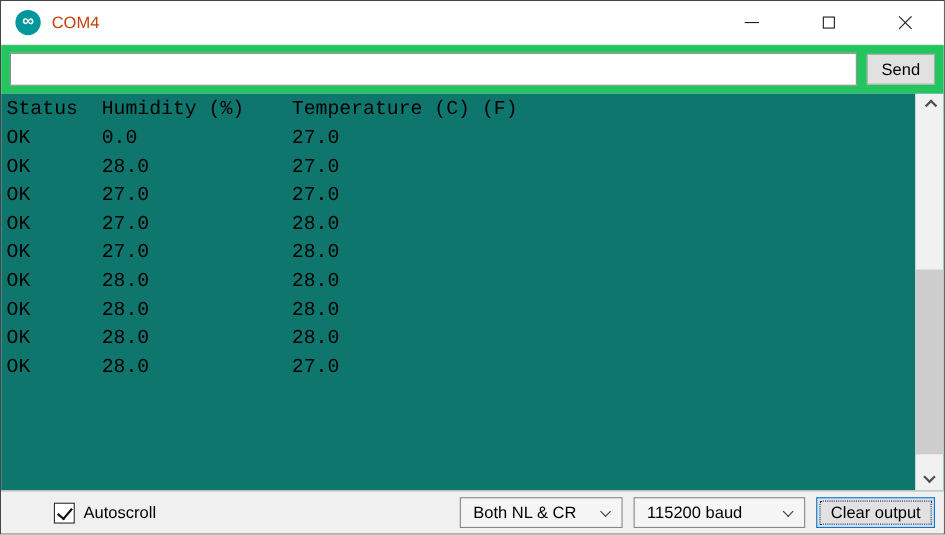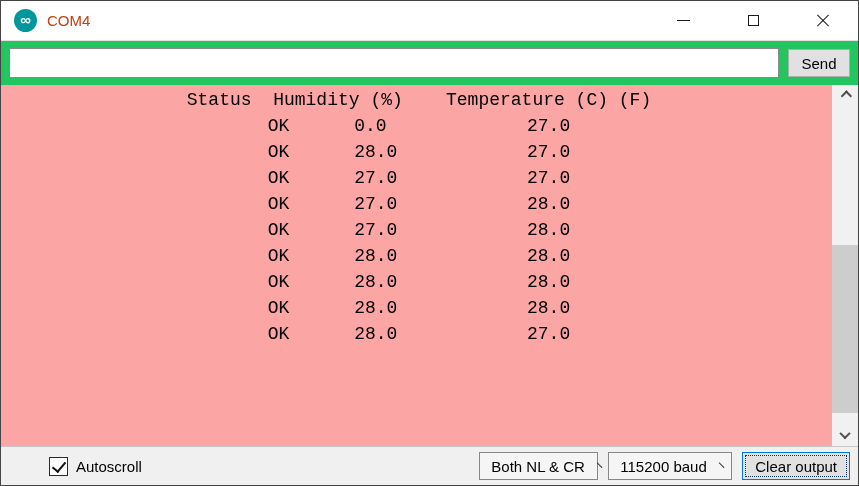--- a/index.html
+++ b/index.html
@@ -60,21 +60,21 @@
   }
   .send-btn{
     width:62px; height:28px;
     background:#e1e1e1; border:1px solid #adadad;
     font-family:"Liberation Sans", sans-serif; font-size:15px; color:#000;
   }
 
   
   .output-wrap{
     flex:1 1 auto; display:flex;
-    background:#fca5a5; overflow:hidden;text-align:center;
+    background:#0f766e; overflow:hidden;
   }
   .console{
     flex:1; margin:0; padding:2px 0 0 5px;
     font-family:"Liberation Mono", monospace;
     font-size:18px; line-height:26px; color:#000000;
     white-space:pre; overflow:hidden;
   }
 
   
   .vscrollbar{
@@ -127,22 +127,22 @@
     height:28px; border:1px solid #878787; background:#f5f5f5;
     display:flex; align-items:center;
     padding:0 11px; margin-right:10px;
   }
   .combo-label{ margin-right:14px; white-space:nowrap; }
   .combo-chev{
     width:7px; height:7px;
     border-left:1px solid #3c3c3c; border-bottom:1px solid #3c3c3c;
     transform:rotate(-45deg) translate(1px,-1px);
   }
-  .combo.nl{ width:119px; justify-content:space-between; }
-  .combo.baud{ width:124px; justify-content:space-between; }
+  .combo.nl{ width:148px; justify-content:space-between; }
+  .combo.baud{ width:156px; justify-content:space-between; }
 
   .clear-btn{
     height:28px; padding:0 12px;
     background:#e1e1e1;
     border:1px solid #0078d7;
     outline:1px dotted #10335c; outline-offset:-4px;
     font-family:Liberation Sans, sans-serif; font-size:15px; color:#000;
   }
 </style>
 </head>

